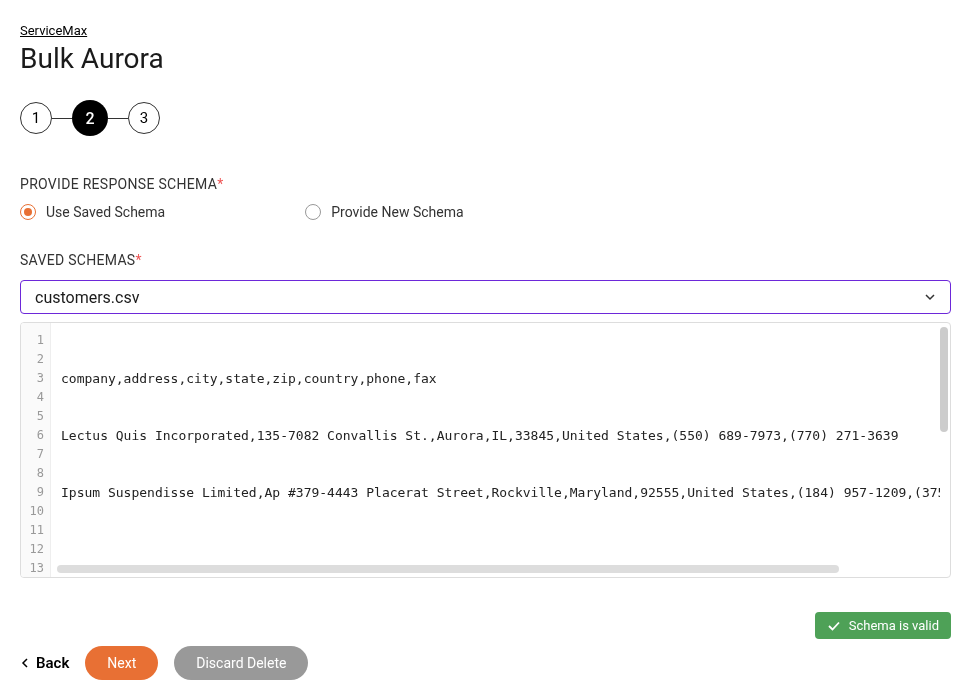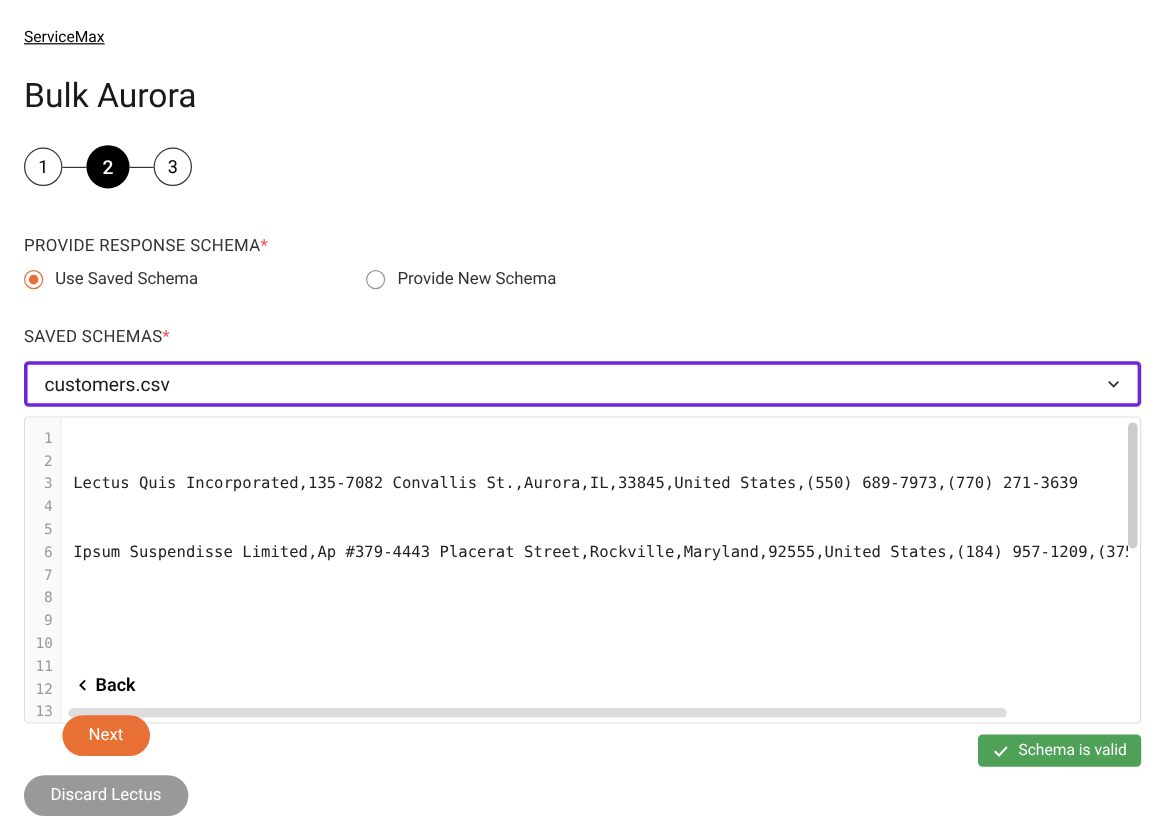--- a/index.html
+++ b/index.html
@@ -13,21 +13,21 @@
       color: #1a1a1a;
       width: 971px;
       height: 700px;
       padding: 20px;
       position: relative;
     }
     .breadcrumb {
       font-size: 13px;
       color: #000;
       text-decoration: underline;
-      margin-bottom: 24px;
+      margin-bottom: 4px;
       display: inline-block;
     }
     .page-title {
       font-size: 28px;
       font-weight: 400;
       margin-bottom: 25px;
     }
     .stepper {
       display: flex;
       align-items: center;
@@ -103,21 +103,21 @@
       font-size: 14px;
       color: #333;
     }
     .select-wrapper {
       position: relative;
       margin-bottom: 8px;
     }
     .select-box {
       width: 931px;
       height: 32px;
-      border: 3px solid #6d28d9;
+      border: 1px solid #6d28d9;
       border-radius: 4px;
       padding: 16px 14px;
       font-size: 16px;
       display: flex;
       align-items: center;
       justify-content: space-between;
       background: #fff;
       cursor: pointer;
     }
     .chevron-down {
@@ -206,21 +206,20 @@
       width: 14px;
       height: 14px;
     }
     .footer-actions {
       position: absolute;
       bottom: 20px;
       left: 20px;
       display: flex;
       align-items: center;
       gap: 16px;
-      flex-direction: column;
     }
     .back-link {
       display: flex;
       align-items: center;
       gap: 6px;
       font-size: 15px;
       font-weight: 600;
       cursor: pointer;
       color: #000;
     }
@@ -302,20 +301,21 @@
     <div>6</div>
     <div>7</div>
     <div>8</div>
     <div>9</div>
     <div>10</div>
     <div>11</div>
     <div>12</div>
     <div>13</div>
   </div>
   <div class="code-content">
+    <div class="code-line">company,address,city,state,zip,country,phone,fax</div>
     <div class="code-line">Lectus Quis Incorporated,135-7082 Convallis St.,Aurora,IL,33845,United States,(550) 689-7973,(770) 271-3639</div>
     <div class="code-line">Ipsum Suspendisse Limited,Ap #379-4443 Placerat Street,Rockville,Maryland,92555,United States,(184) 957-1209,(375</div>
     
     
     
     
     
     
     
     
@@ -337,17 +337,17 @@
 </div>
 
 <div class="footer-actions">
   <div class="back-link">
     <svg class="chevron-left" viewBox="0 0 10 10">
       <path d="M7 1 L3 5 L7 9" fill="none" stroke="#000" stroke-width="1.5"></path>
     </svg>
     <span>Back</span>
   </div>
   <button class="btn btn-primary">Next</button>
-  <button class="btn btn-secondary">Discard Lectus</button>
+  <button class="btn btn-secondary">Discard Delete</button>
 </div>
 
 
 
 
 </body></html>

